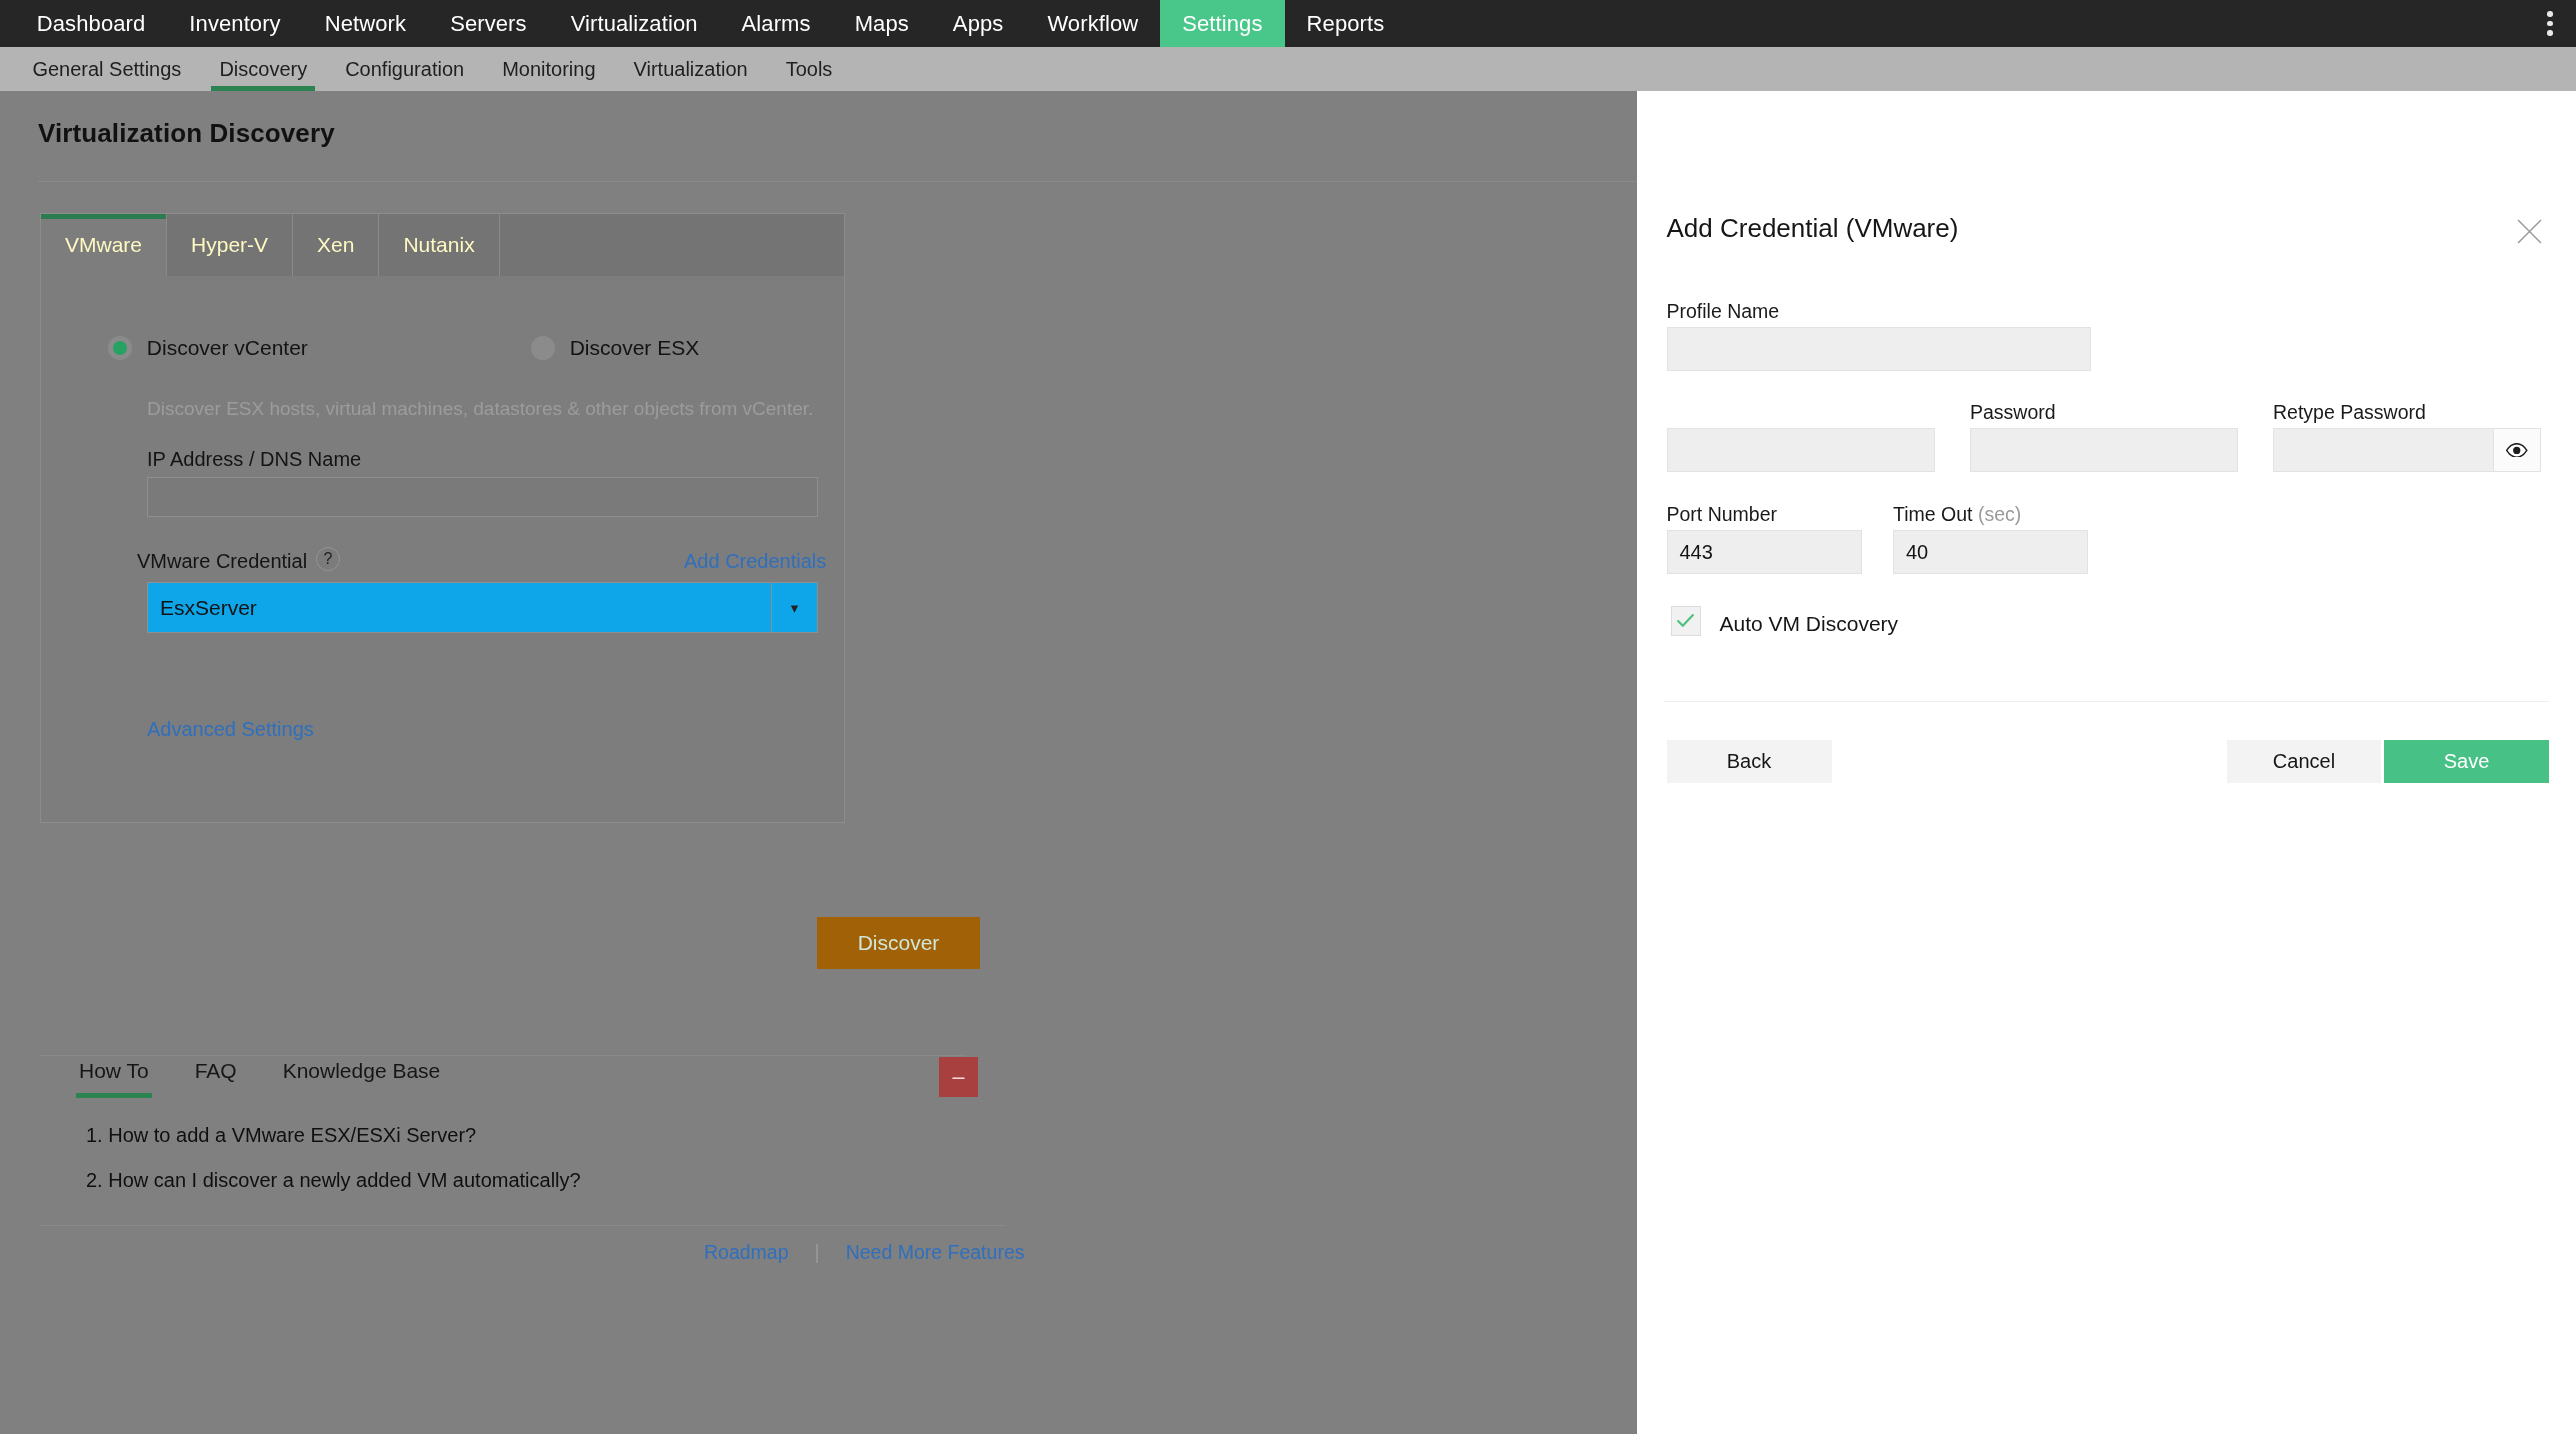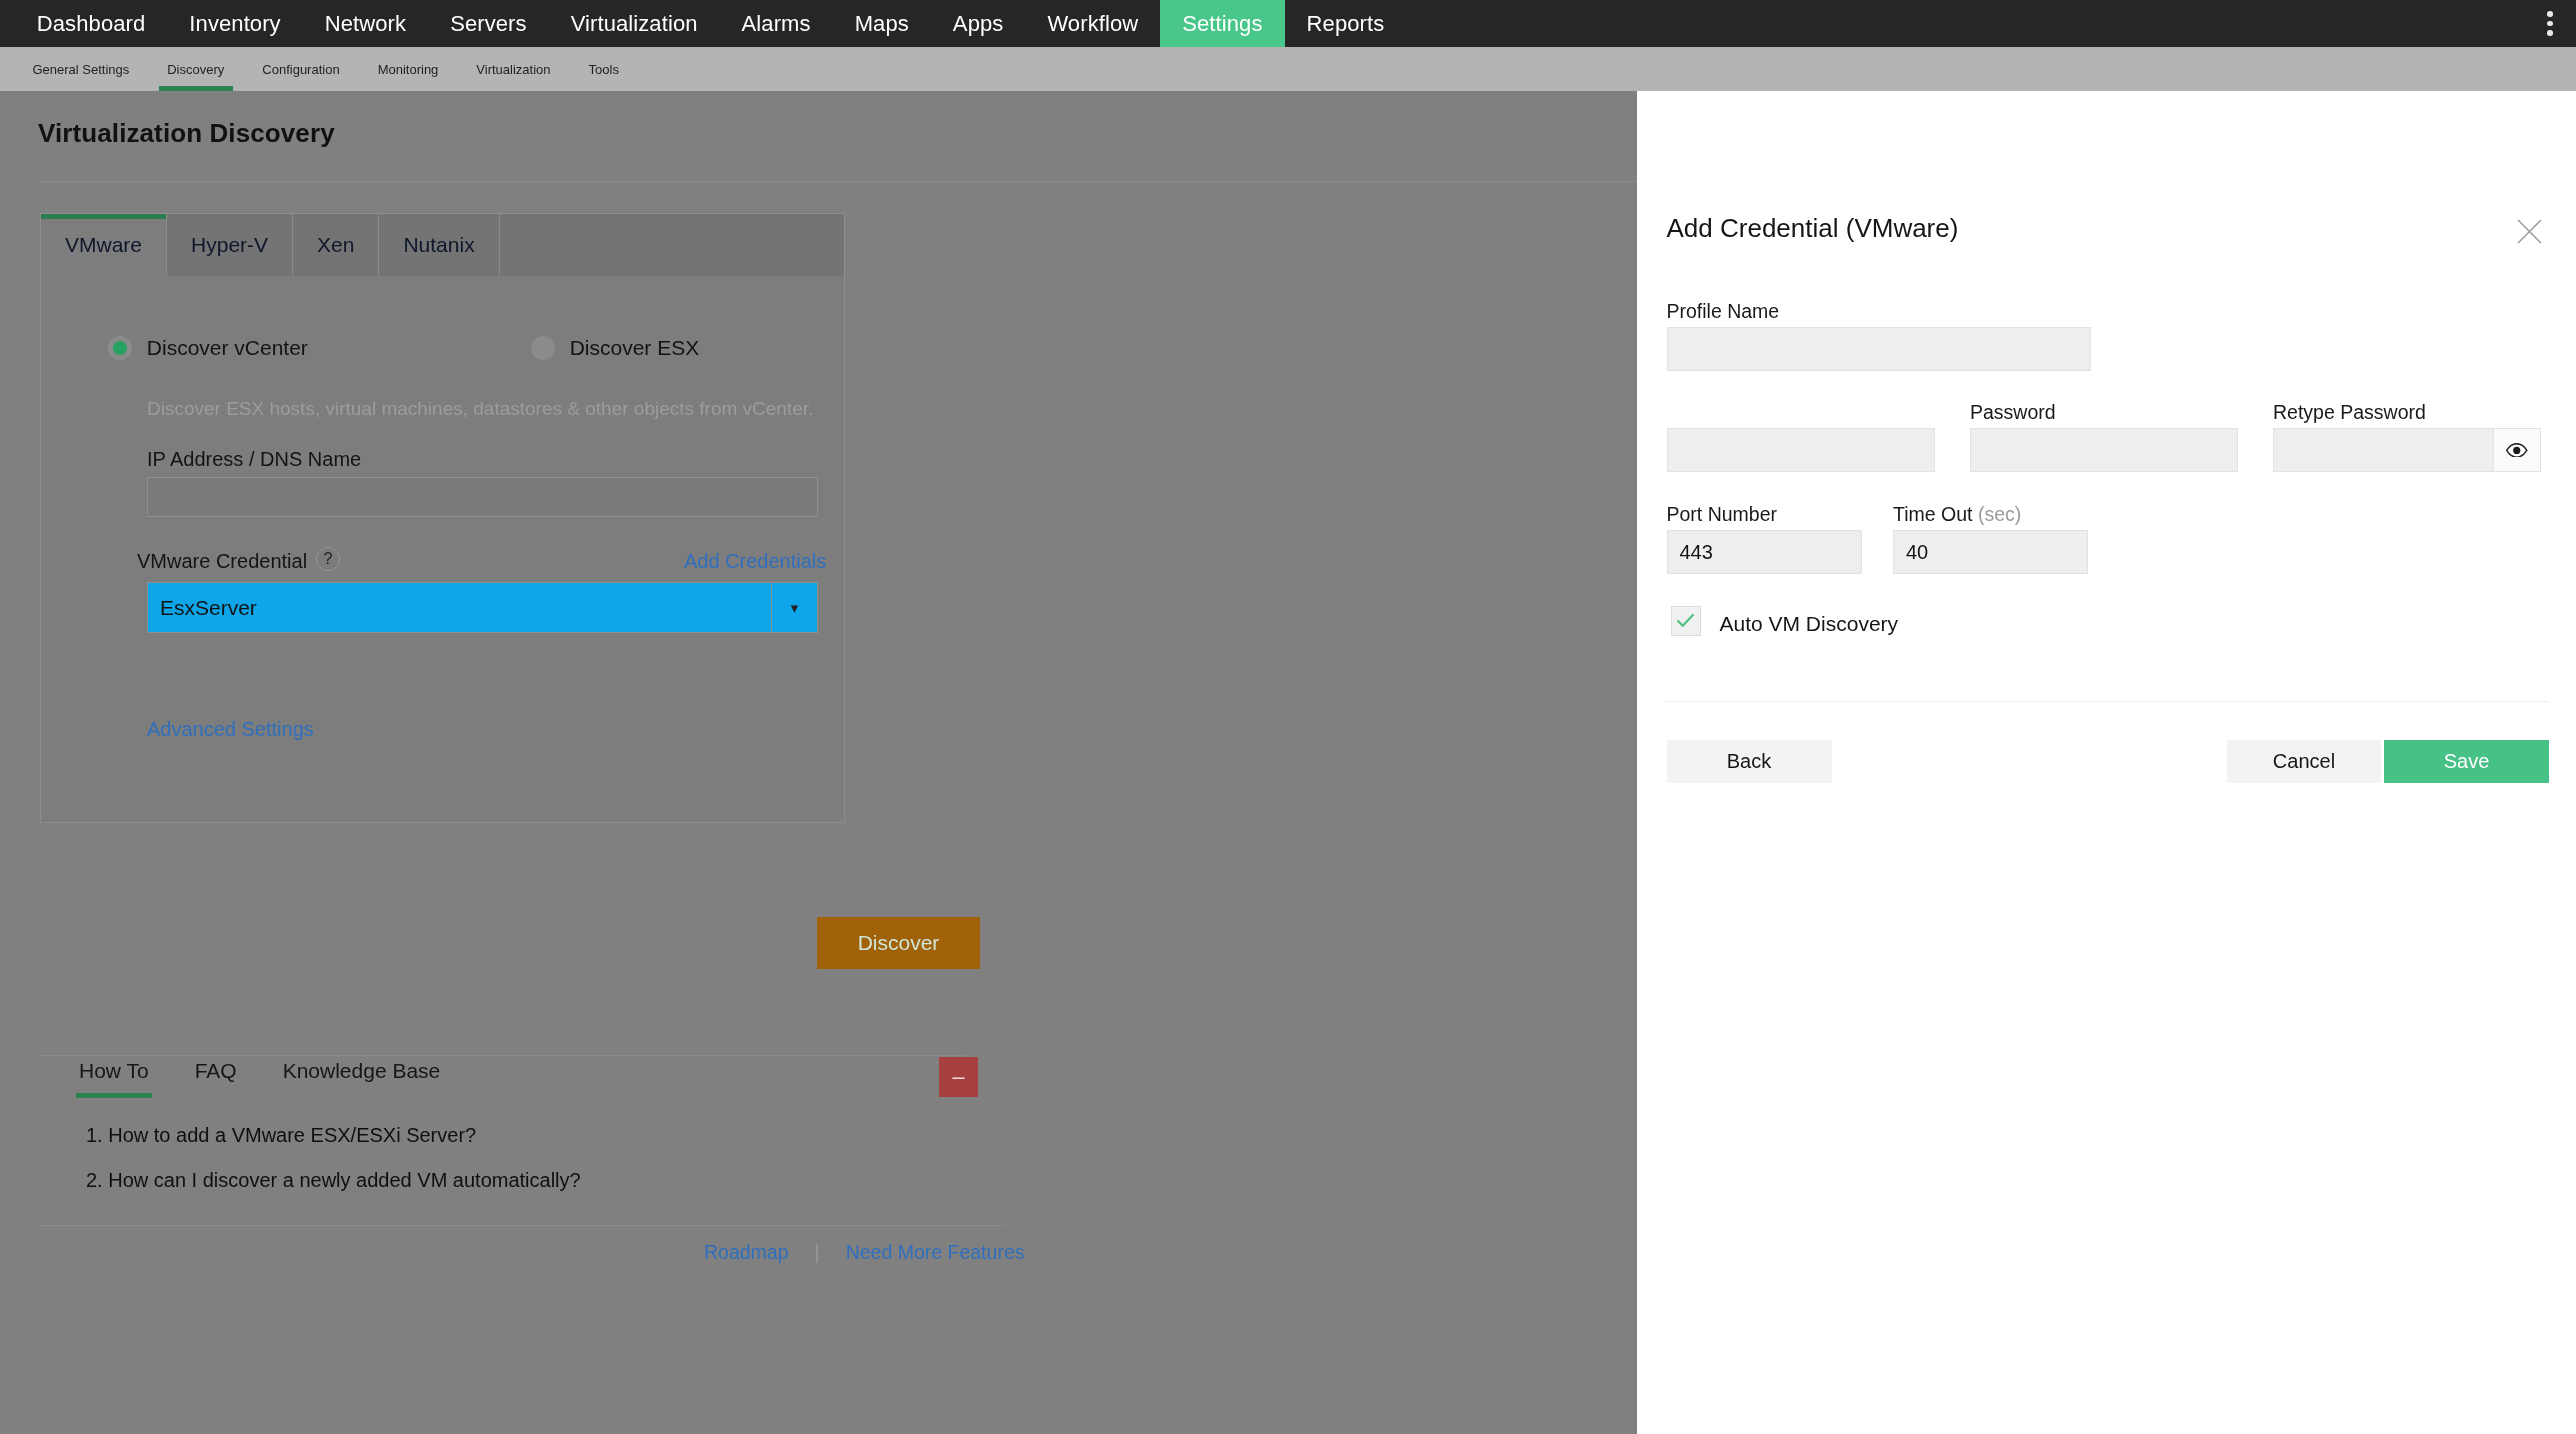--- a/index.html
+++ b/index.html
@@ -29,21 +29,21 @@
   }
   #kebab-menu i { display:block; width: 5.4px; height: 5.4px; border-radius: 50%; background: #e8e8e8; }
 
   
   #sub-nav {
     position: absolute; left: 0; top: 47px; width: 2576px; height: 44px;
     background: #b4b4b4; display: flex; align-items: stretch; padding-left: 13.4px;
   }
   .sub-nav-item {
     position: relative; display: flex; align-items: center; justify-content: center;
-    padding: 0 19px; color: #1f1f1f; font-size: 13px; cursor: pointer; white-space: nowrap;
+    padding: 0 19px; color: #1f1f1f; font-size: 20px; cursor: pointer; white-space: nowrap;
   }
   .sub-nav-item.active::after {
     content: ""; position: absolute; left: 10.7px; right: 10.7px; bottom: 0;
     height: 4.7px; background: #2b8351;
   }
 
   
   #page-body {
     position: absolute; left: 0; top: 91px; width: 2576px; height: 1344px;
     background: #808080;
@@ -58,21 +58,21 @@
   }
 
   
   #vm-card {
     position: absolute; left: 40px; top: 122px; width: 805px; height: 610px;
     border: 0.7px solid #8d8d8d; background: #7d7d7d;
   }
   #vm-tabstrip { display: flex; height: 62px; background: #747474; }
   .vm-tab {
     position: relative; display: flex; align-items: center; justify-content: center;
-    padding: 8px 24px; font-size: 21px; color: #0f172a; cursor: pointer;
+    padding: 8px 24px; font-size: 21px; color: #fef9c3; cursor: pointer;
     border-right: 0.7px solid #8a8a8a; white-space: nowrap;
   }
   .vm-tab.active { background: #7d7d7d; }
   .vm-tab.active::before {
     content: ""; position: absolute; left: 0; right: 0; top: 0; height: 4.7px; background: #2b7d4f;
   }
   .vm-tab.spacer { flex: 1; border-right: none; cursor: default; }
 
   #vm-body { position: relative; height: calc(100% - 62px); }
 

